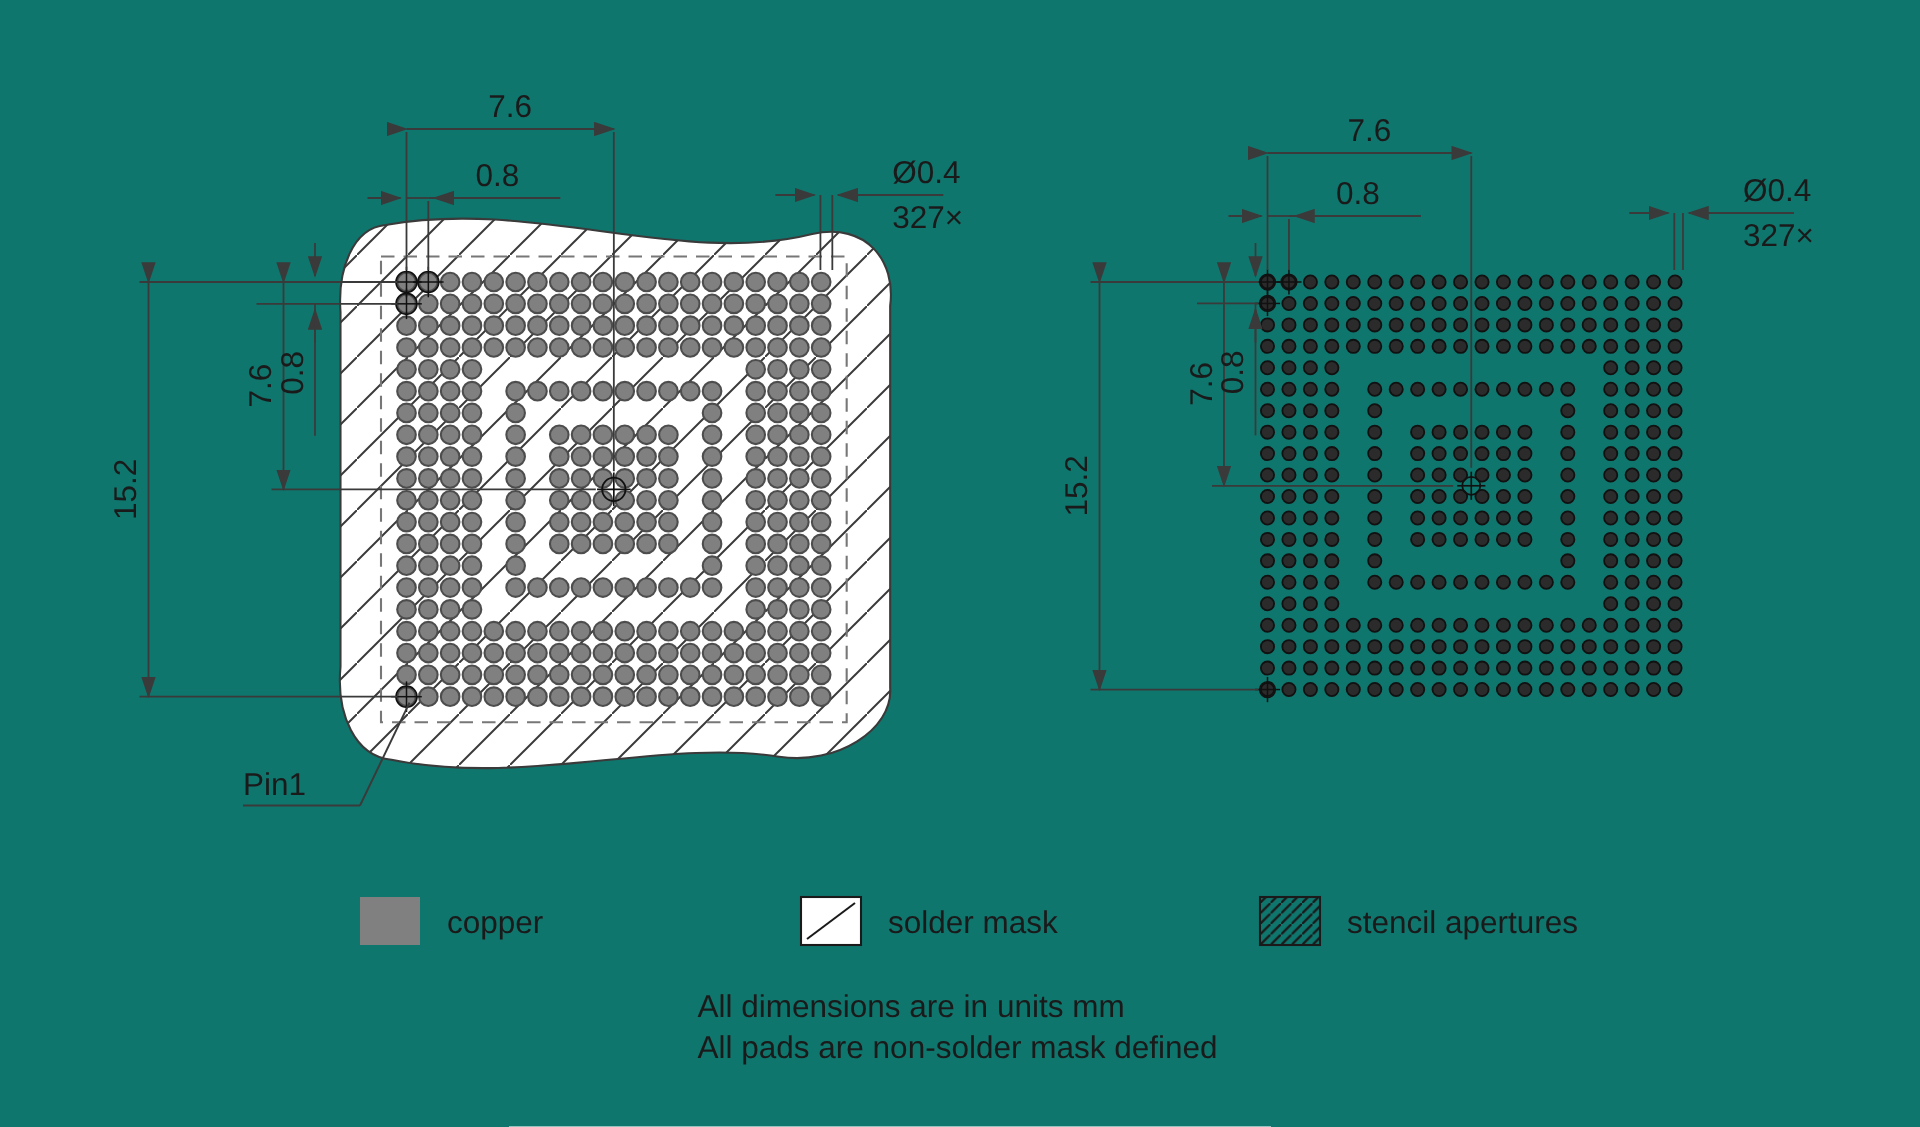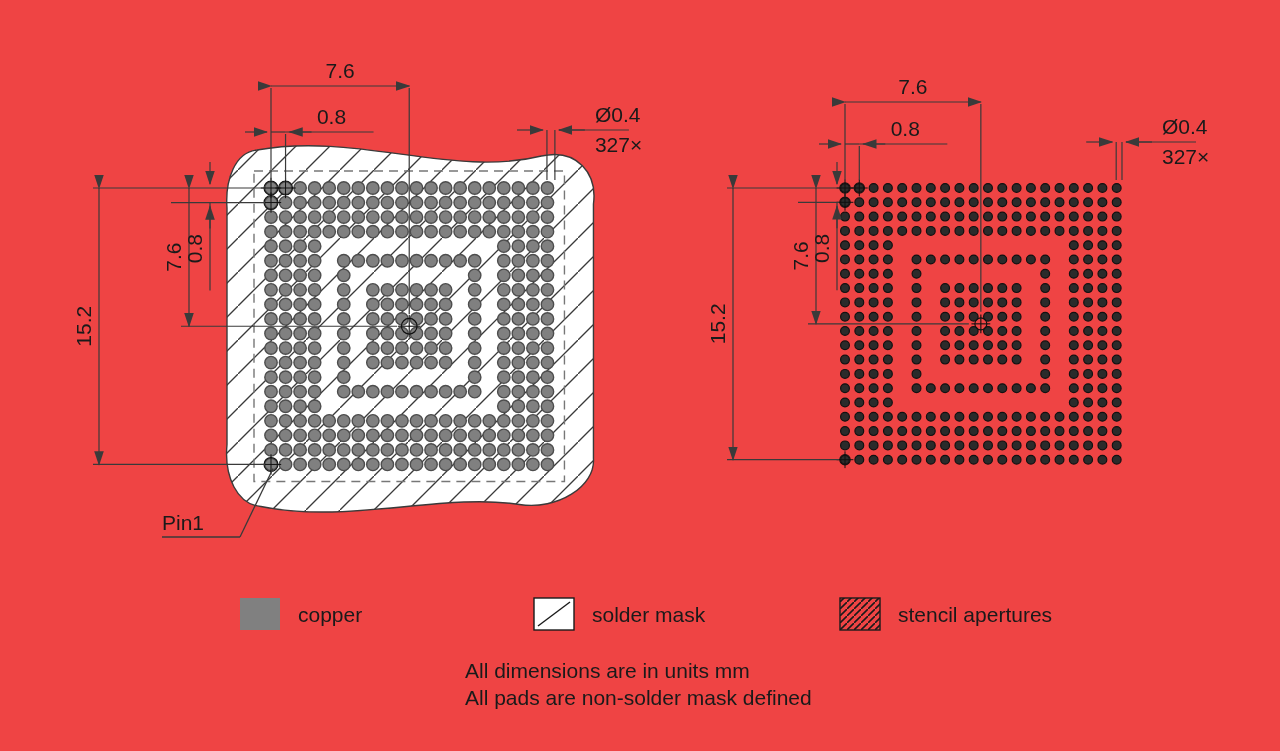--- a/index.html
+++ b/index.html
@@ -1,19 +1,19 @@
 <!DOCTYPE html>
 <html><head>
 <meta charset="utf-8">
 <title>BGA Land Pattern Drawing</title>
 <style>
   html,body{margin:0;padding:0;background:#ffffff;}
   body{width:1280px;height:751px;overflow:hidden;
        font-family:"Liberation Sans","DejaVu Sans",sans-serif;}
-  #root{position:relative;width:1280px;height:751px;background:#ef4444;}
+  #root{position:relative;width:1280px;height:751px;background:#0f766e;}
   svg{display:block;}
   text{font-family:"Liberation Sans","DejaVu Sans",sans-serif;fill:#1a1a1a;}
   .dimtxt{font-size:21px;}
   .legtxt{font-size:21px;}
   .notetxt{font-size:21px;}
   .pintxt{font-size:21px;}
 </style>
 </head>
 <body>
 

